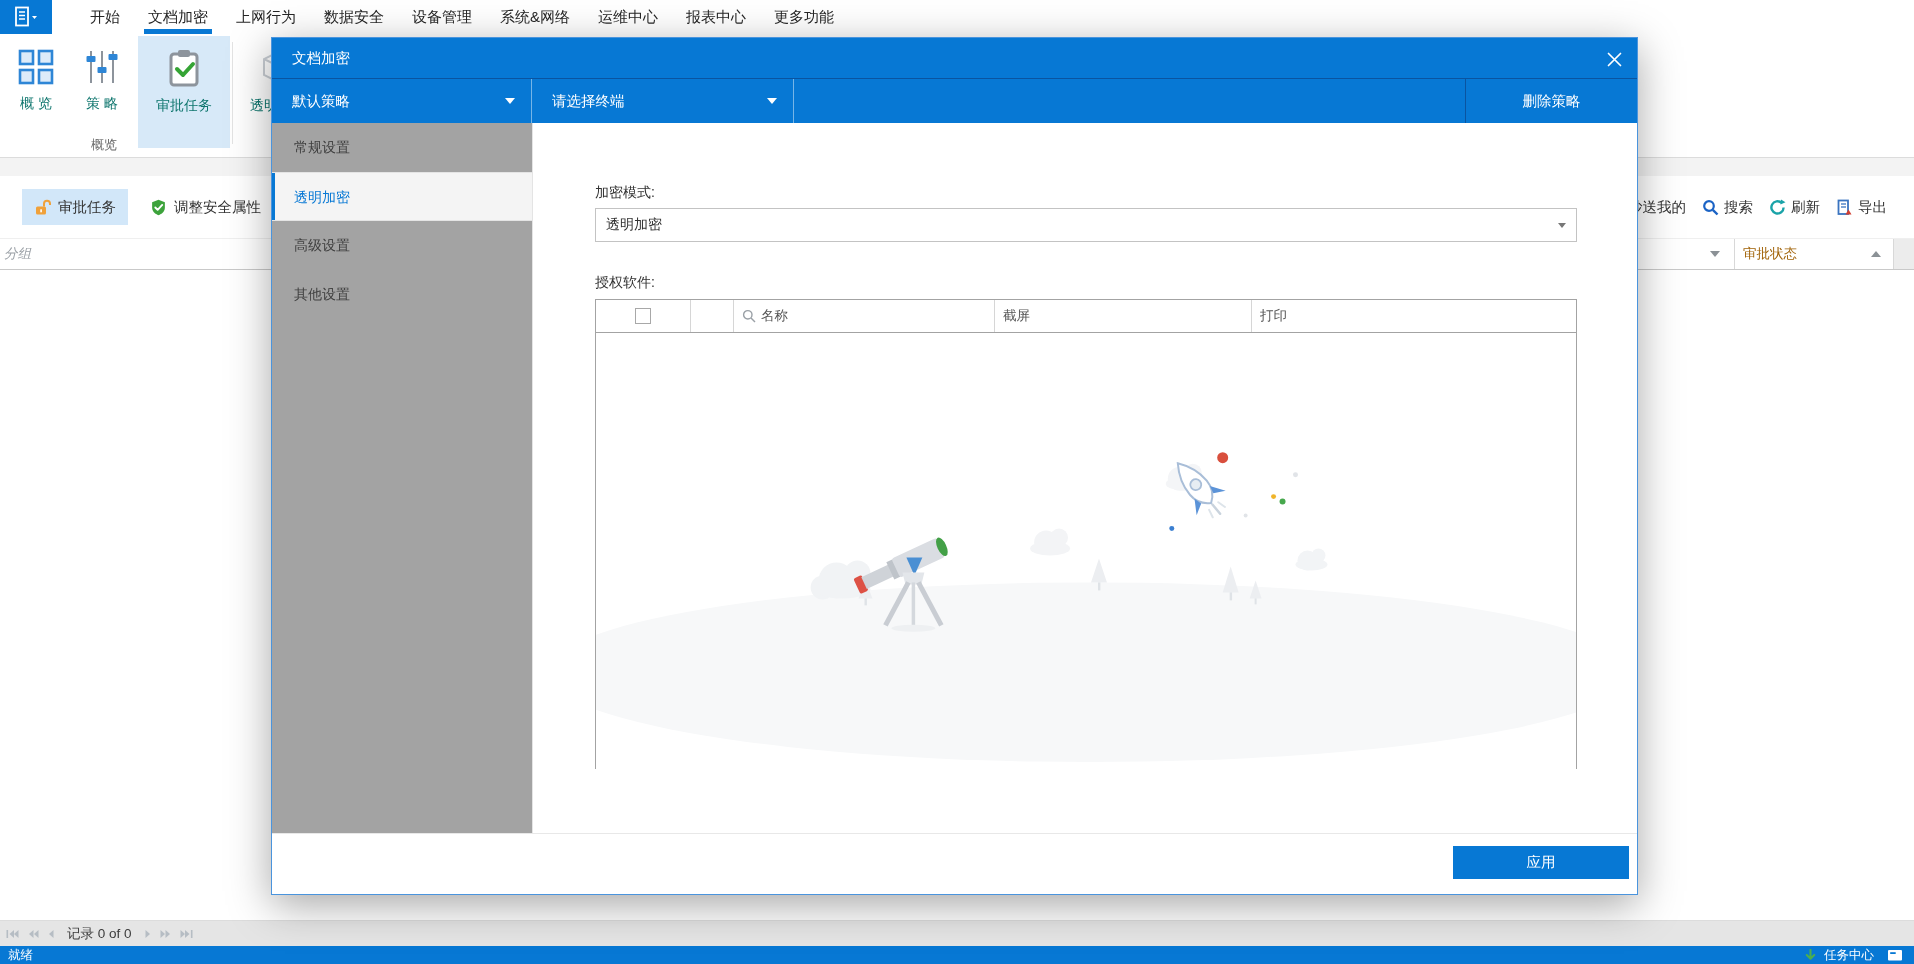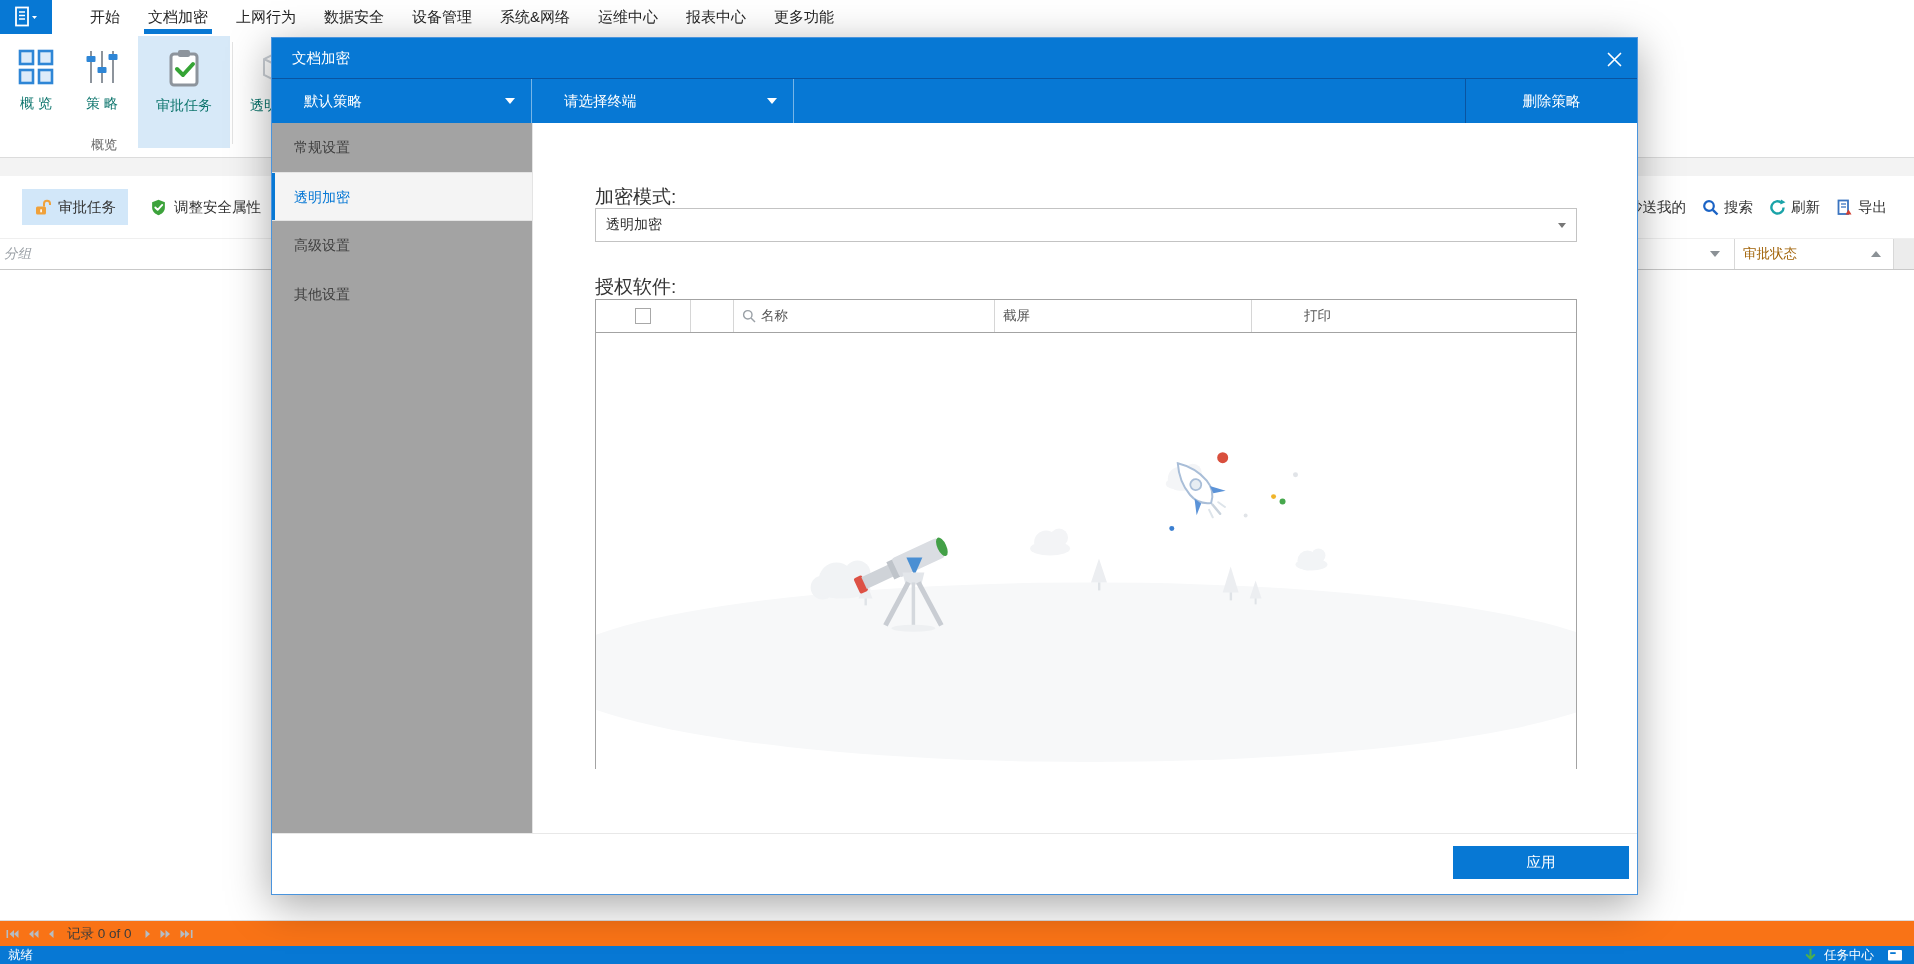--- a/index.html
+++ b/index.html
@@ -37,52 +37,52 @@
   .vline{width:1px;height:100%;background:#d8d8d8;}
   .lh-cell{width:158px;height:100%;display:flex;align-items:center;padding:0 12px 0 8px;box-sizing:border-box;font-size:13.5px;color:#a16207;cursor:pointer;}
   .lh-cell .sp{flex:1;}
   .lh-box{width:20px;height:100%;background:#ececec;}
   .tri-down-gray{width:0;height:0;border-left:5px solid transparent;border-right:5px solid transparent;border-top:6px solid #8b9196;}
   .tri-up-gray{width:0;height:0;border-left:5px solid transparent;border-right:5px solid transparent;border-bottom:6px solid #8b9196;}
 
   .grid-area{position:absolute;left:0;top:270px;width:100%;height:650px;background:#fff;}
 
   
-  .pager{position:absolute;left:0;top:920px;width:100%;height:26px;background:#f97316;border-top:1px solid #dcdcdc;box-sizing:border-box;display:flex;align-items:center;padding-left:6px;gap:9px;}
+  .pager{position:absolute;left:0;top:920px;width:100%;height:26px;background:#e5e5e5;border-top:1px solid #dcdcdc;box-sizing:border-box;display:flex;align-items:center;padding-left:6px;gap:9px;}
   .pg{display:flex;align-items:center;cursor:pointer;}
   .pager .rec{font-size:13.5px;color:#3c3c3c;margin:0 4px;}
 
   
   .statusbar{position:absolute;left:0;top:946px;width:100%;height:18px;background:#0778d4;display:flex;align-items:center;justify-content:space-between;box-sizing:border-box;padding:0 10px 0 8px;}
   .statusbar .ready{color:#fff;font-size:12.5px;}
   .sb-right{display:flex;align-items:center;gap:7px;color:#fff;font-size:12.5px;}
 
   
   .modal{position:absolute;left:271px;top:37px;width:1367px;height:858px;background:#fff;border:1px solid #4a94dd;
          box-sizing:border-box;box-shadow:0 10px 40px rgba(0,0,0,.35);z-index:10;}
   .m-title{position:absolute;left:0;top:0;width:100%;height:40px;background:#0778d4;display:flex;align-items:center;box-sizing:border-box;padding-left:20px;color:#fff;font-size:14.5px;}
   .m-close{position:absolute;right:10px;top:8px;width:26px;height:26px;display:flex;align-items:center;justify-content:center;cursor:pointer;}
   .m-dropband{position:absolute;left:0;top:40px;width:100%;height:45px;background:#0778d4;border-top:1px solid #0a54a0;box-sizing:border-box;}
-  .m-dd{position:absolute;top:0;height:100%;box-sizing:border-box;color:#fff;font-size:14.5px;line-height:44px;padding-left:32px;cursor:pointer;border-right:1px solid rgba(255,255,255,.45);}
+  .m-dd{position:absolute;top:0;height:100%;box-sizing:border-box;color:#fff;font-size:14.5px;line-height:44px;padding-left:20px;cursor:pointer;border-right:1px solid rgba(255,255,255,.45);}
   .m-dd .tri{position:absolute;right:16px;top:19px;width:0;height:0;border-left:5px solid transparent;border-right:5px solid transparent;border-top:6px solid #fff;}
   .m-del{position:absolute;right:0;top:0;height:100%;width:172px;border-left:1px solid #0a54a0;box-sizing:border-box;color:#fff;font-size:14.5px;display:flex;align-items:center;justify-content:center;cursor:pointer;}
 
   .m-side{position:absolute;left:0;top:85px;width:261px;height:710px;border-right:1px solid #e4e4e4;box-sizing:border-box;background:#a3a3a3;}
   .m-side-item{height:49px;line-height:49px;padding-left:22px;font-size:14px;color:#404040;cursor:pointer;box-sizing:border-box;}
   .m-side-item.active{color:#0778d4;background:#f4f4f4;border-top:1px solid #e4e4e4;border-bottom:1px solid #e4e4e4;box-shadow:inset 3px 0 0 #0778d4;}
 
-  .m-label{position:absolute;font-size:19px;color:#333;}
+  .m-label{position:absolute;font-size:14px;color:#333;}
   .m-select{position:absolute;left:323px;top:170px;width:982px;height:34px;border:1px solid #c3c3c3;box-sizing:border-box;display:flex;align-items:center;padding-left:10px;font-size:14px;color:#333;cursor:pointer;}
   .m-select .tri{position:absolute;right:10px;top:14px;width:0;height:0;border-left:4.5px solid transparent;border-right:4.5px solid transparent;border-top:5.5px solid #777;}
 
   .m-table{position:absolute;left:323px;top:261px;width:982px;height:470px;border:1px solid #a3a3a3;box-sizing:border-box;}
   .m-thead{height:33px;border-bottom:1px solid #a3a3a3;box-sizing:border-box;display:flex;background:#fff;}
   .th{display:flex;align-items:center;height:100%;box-sizing:border-box;border-right:1px solid #d6d6d6;font-size:13.5px;color:#555;padding-left:8px;cursor:pointer;}
   .th.center{justify-content:center;padding-left:0;}
-  .th.last{border-right:none;margin-left:44px;}
+  .th.last{border-right:none;}
   .chk{width:16px;height:16px;border:1px solid #a8a8a8;background:#fff;box-sizing:border-box;cursor:pointer;}
   .m-tbody{position:relative;height:436px;overflow:hidden;background:#fff;}
   .m-tbody svg{position:absolute;left:0;top:0;}
 
   .m-footline{position:absolute;left:0;top:795px;width:100%;height:1px;background:#e8e8e8;}
   .m-apply{position:absolute;right:8px;top:808px;width:176px;height:33px;background:#0778d4;color:#fff;font-size:14.5px;display:flex;align-items:center;justify-content:center;cursor:pointer;}
 </style>
 </head>
 <body>
 

